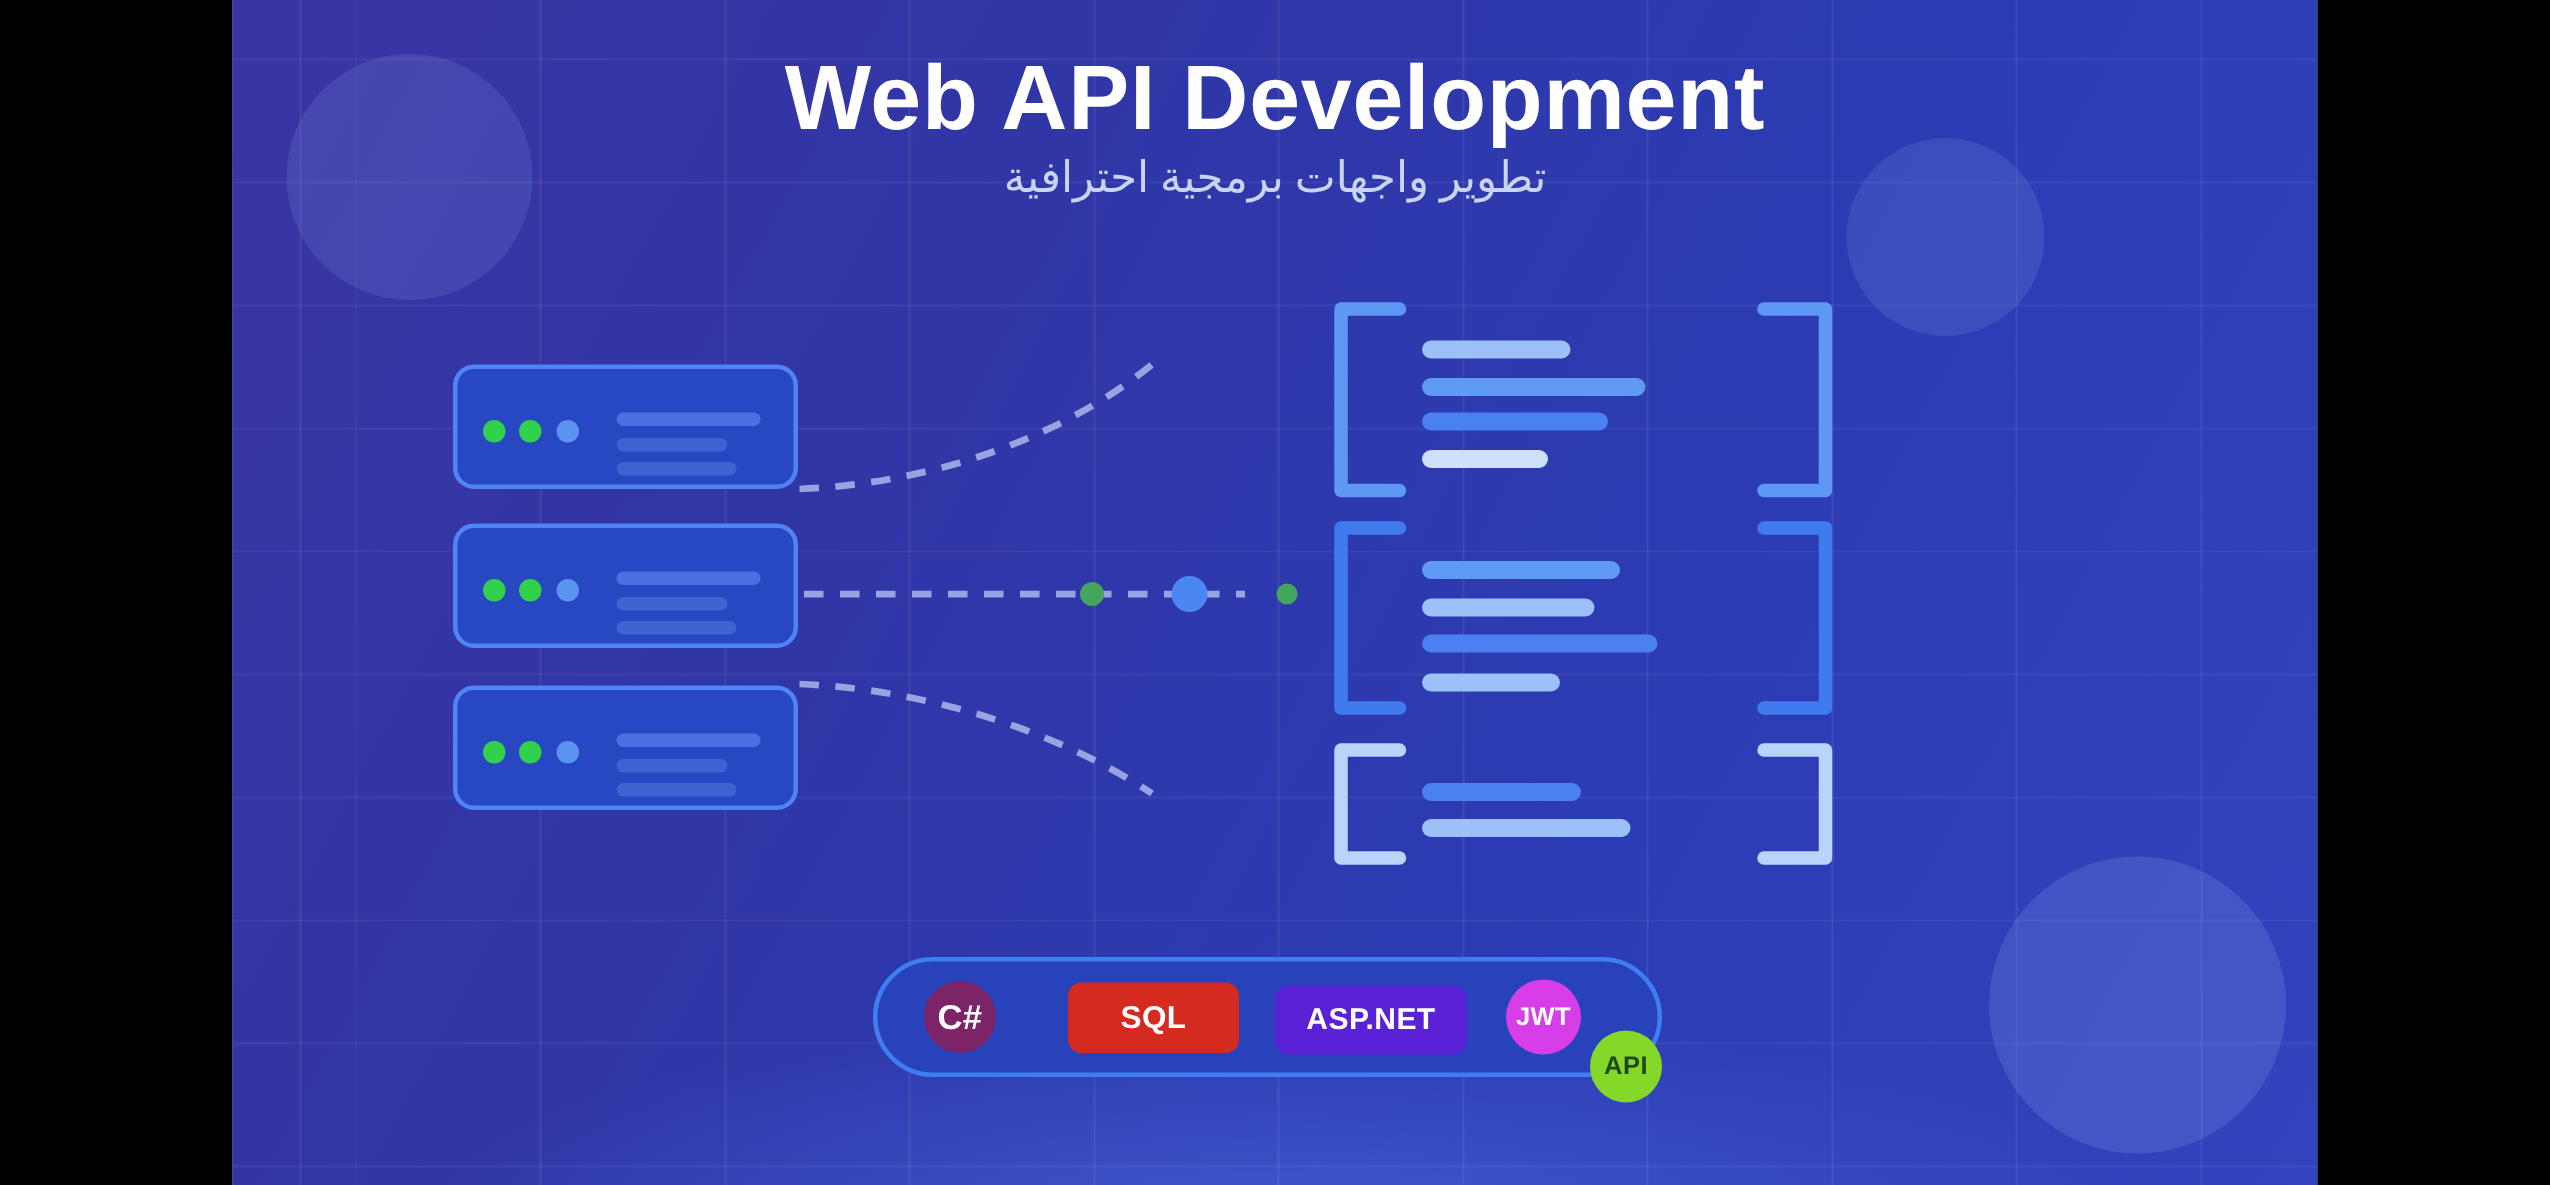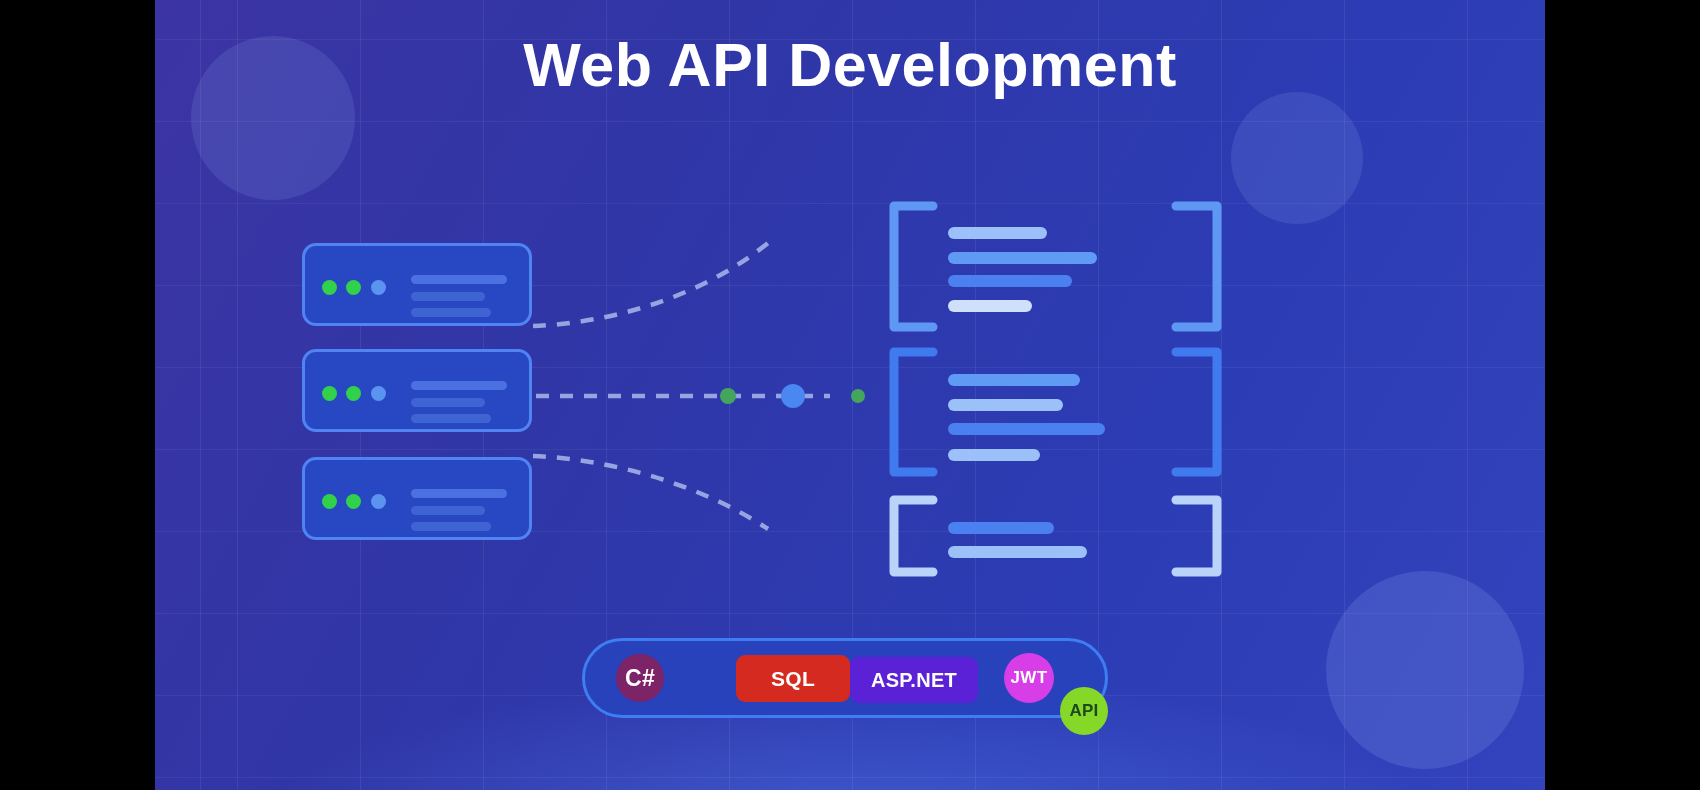--- a/index.html
+++ b/index.html
@@ -55,20 +55,21 @@
 
 <div class="stage">
   <div class="bar left"></div>
 
   <div class="canvas">
     <div class="deco c1"></div>
     <div class="deco c2"></div>
     <div class="deco c3"></div>
 
     <h1 class="title">Web API Development</h1>
+    <div class="subtitle" dir="rtl">تطوير واجهات برمجية احترافية</div>
 
     <div id="servers">
         <div class="server-card" style="top: 243px;">
           <div class="dot dot-green" style="left: 16.5px;"></div>
           <div class="dot dot-green" style="left: 40.5px;"></div>
           <div class="dot dot-blue" style="left: 65.5px;"></div>
           <div class="sline first" style="top: 29px; width: 96px;"></div>
           <div class="sline" style="top: 46px; width: 74px;"></div>
           <div class="sline" style="top: 62px; width: 80px;"></div>
         </div>
@@ -122,21 +123,21 @@
         <div class="code-line tone-light" style="left: 793px; top: 399px; width: 115px;"></div>
         <div class="code-line tone-bold" style="left: 793px; top: 423px; width: 157px;"></div>
         <div class="code-line tone-light" style="left: 793px; top: 449px; width: 92px;"></div>
         <div class="code-line tone-bold" style="left: 793px; top: 522px; width: 106px;"></div>
         <div class="code-line tone-light" style="left: 793px; top: 546px; width: 139px;"></div>
       </div>
 
     <div class="pill"></div>
     <div id="badges">
         <div class="badge circle" style="left: 461px; top: 654px; width: 48px; height: 48px; background: rgb(125, 35, 104); color: rgb(255, 255, 255); font-size: 23px;">C#</div>
-        <div class="badge rect" style="left: 557px; top: 655px; width: 114px; height: 47px; background: rgb(212, 42, 32); color: rgb(255, 255, 255); font-size: 21px; margin-left: 24px;">SQL</div>
+        <div class="badge rect" style="left: 557px; top: 655px; width: 114px; height: 47px; background: rgb(212, 42, 32); color: rgb(255, 255, 255); font-size: 21px;">SQL</div>
         <div class="badge rect" style="left: 695px; top: 657px; width: 128px; height: 46px; background: rgb(91, 33, 214); color: rgb(255, 255, 255); font-size: 20px;">ASP.NET</div>
         <div class="badge circle" style="left: 849px; top: 653px; width: 50px; height: 50px; background: rgb(216, 62, 232); color: rgb(255, 255, 255); font-size: 17px;">JWT</div>
         <div class="badge circle" style="left: 905px; top: 687px; width: 48px; height: 48px; background: rgb(133, 216, 39); color: rgb(29, 74, 29); font-size: 17px;">API</div>
       </div>
   </div>
 
   <div class="bar right"></div>
 </div>
 
 </body></html>

